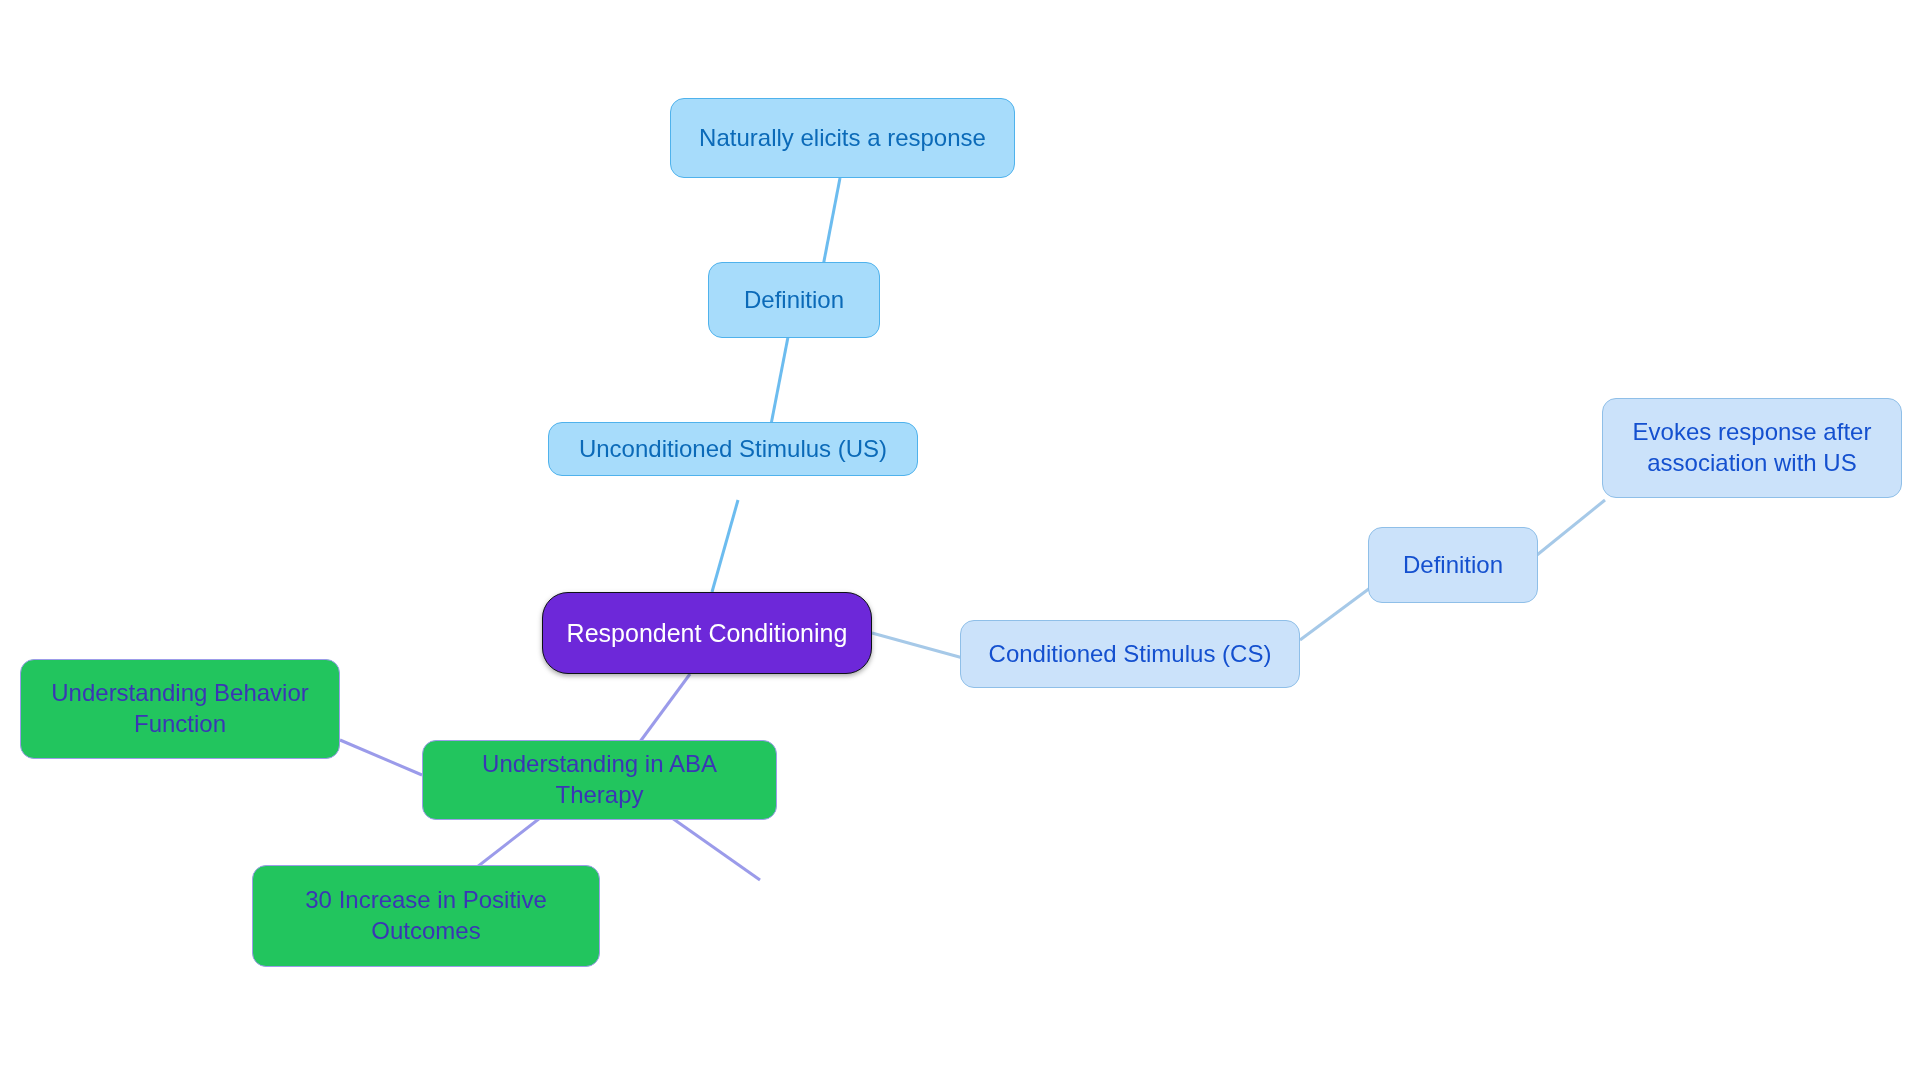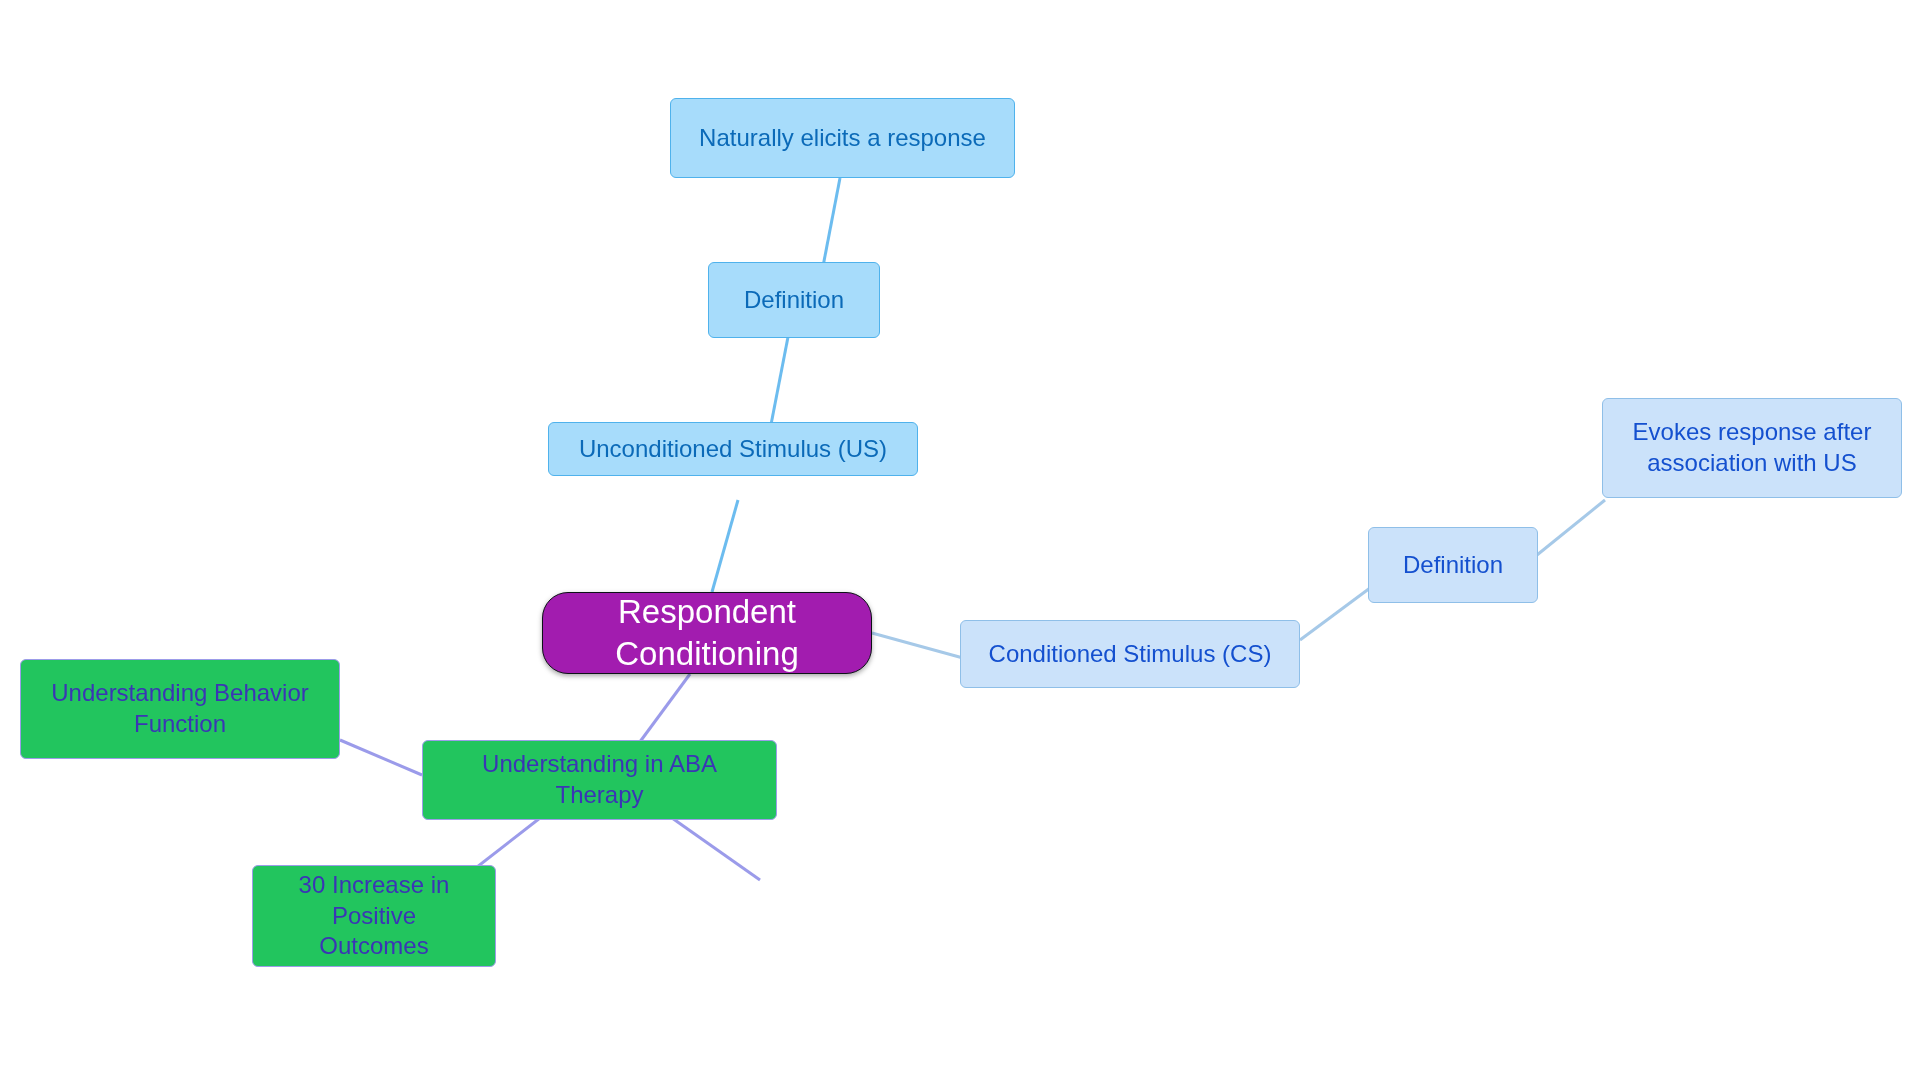--- a/index.html
+++ b/index.html
@@ -26,34 +26,34 @@
     height: 1083px;
     pointer-events: none;
   }
   .node {
     position: absolute;
     box-sizing: border-box;
     display: flex;
     align-items: center;
     justify-content: center;
     text-align: center;
-    border-radius: 6px;
+    border-radius: 14px;
     border-style: solid;
     border-width: 1.5px;
     line-height: 1.28;
     white-space: pre-line;
     padding: 6px 14px;
     z-index: 3;
   }
   .node.root {
-    background: #a21caf;
+    background: #6d28d9;
     border-color: #0d1117;
     color: #ffffff;
     border-radius: 26px;
-    font-size: 33px;
+    font-size: 25px;
     box-shadow: 0 2px 5px rgba(0,0,0,0.35);
   }
   .node.blue {
     background: #a7dcfb;
     border-color: #4fb2ec;
     color: #0b6ab8;
     font-size: 24px;
   }
   .node.paleblue {
     background: #cbe2fa;
@@ -117,19 +117,19 @@
 
   <div class="node purple" style="left:422px; top:740px; width:355px; height:80px;">
     <span>Understanding in ABA Therapy</span>
   </div>
 
   <div class="node purple" style="left:20px; top:659px; width:320px; height:100px;">
     <span>Understanding Behavior
 Function</span>
   </div>
 
-  <div class="node purple" style="left:252px; top:865px; width:244px; height:102px;">
+  <div class="node purple" style="left:252px; top:865px; width:348px; height:102px;">
     <span>30 Increase in Positive
 Outcomes</span>
   </div>
 
 
 </div>
 
 </body></html>

